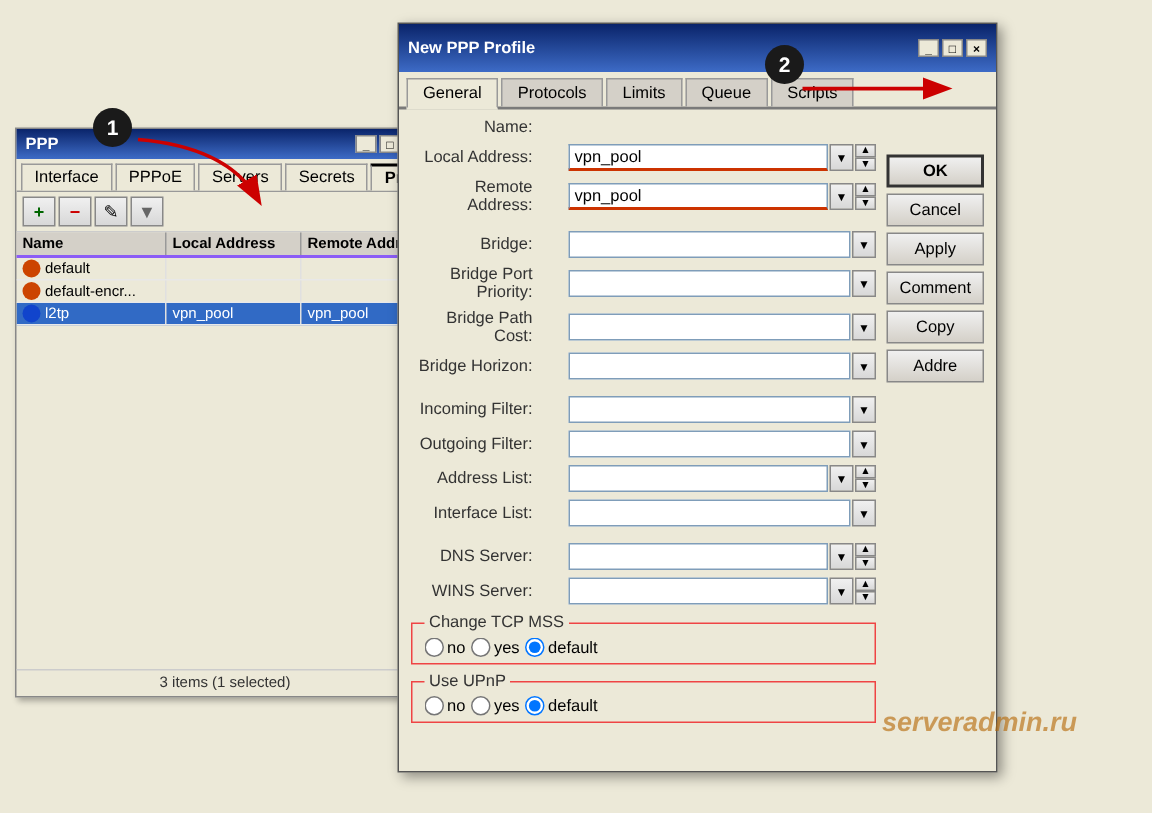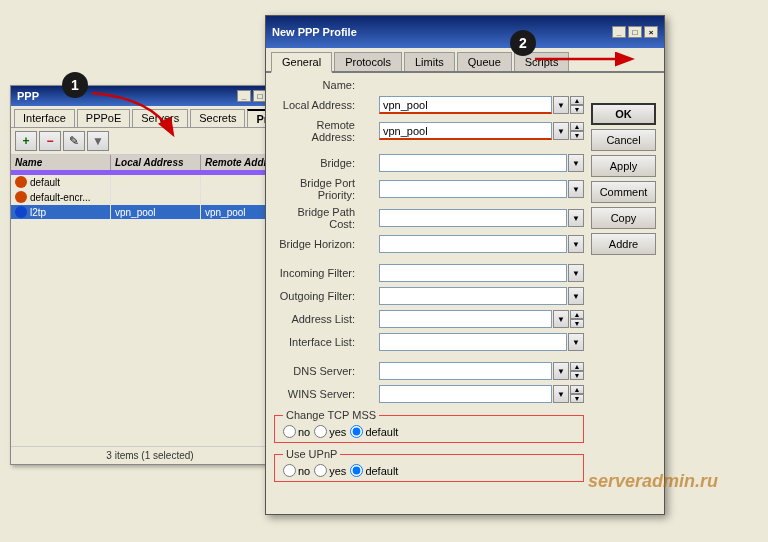--- a/index.html
+++ b/index.html
@@ -106,24 +106,23 @@
       align-items: center;
       justify-content: center;
       cursor: pointer;
       font-size: 12px;
     }
 
     .ppp-table-header {
       display: grid;
       grid-template-columns: 100px 90px 80px;
       background: #d4d0c8;
-      border-bottom: 5px solid #8b5cf6;
+      border-bottom: 2px solid #8b5cf6;
       font-size: 10px;
       font-weight: bold;
-      font-style: italic;
     }
 
     .ppp-table-header div {
       padding: 2px 4px;
       border-right: 1px solid #999;
       overflow: hidden;
       white-space: nowrap;
     }
 
     .ppp-table-body {

